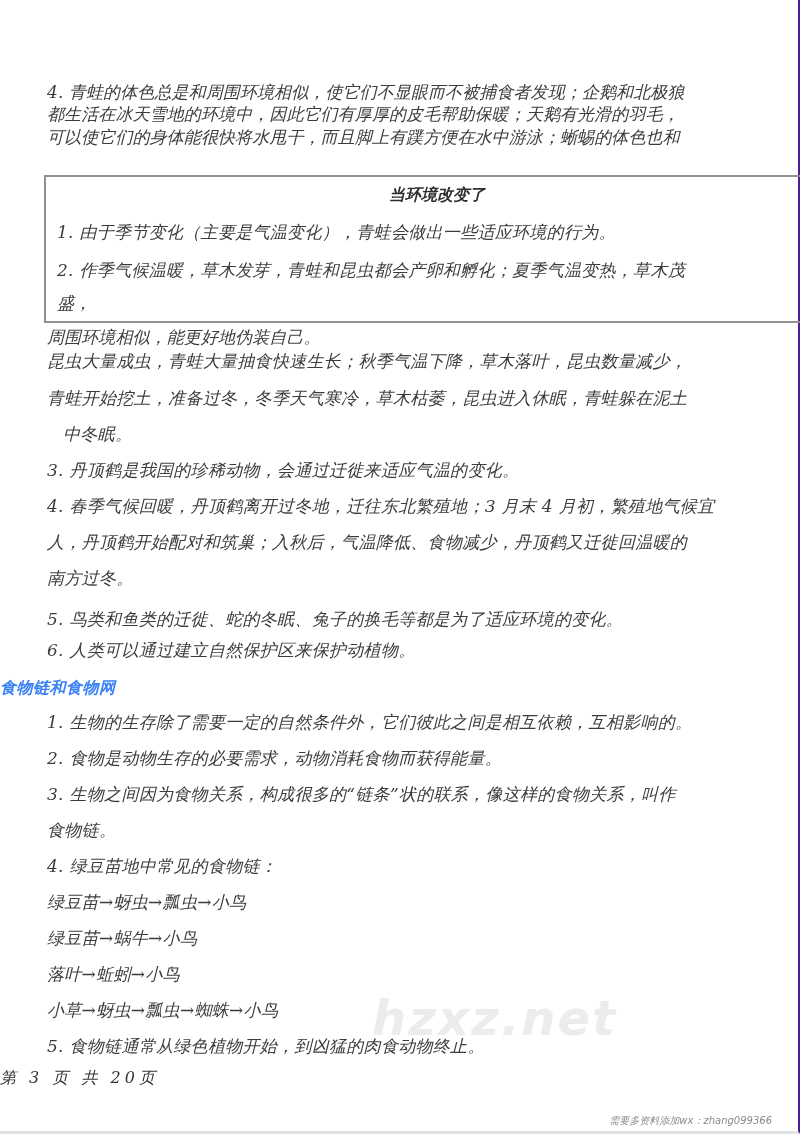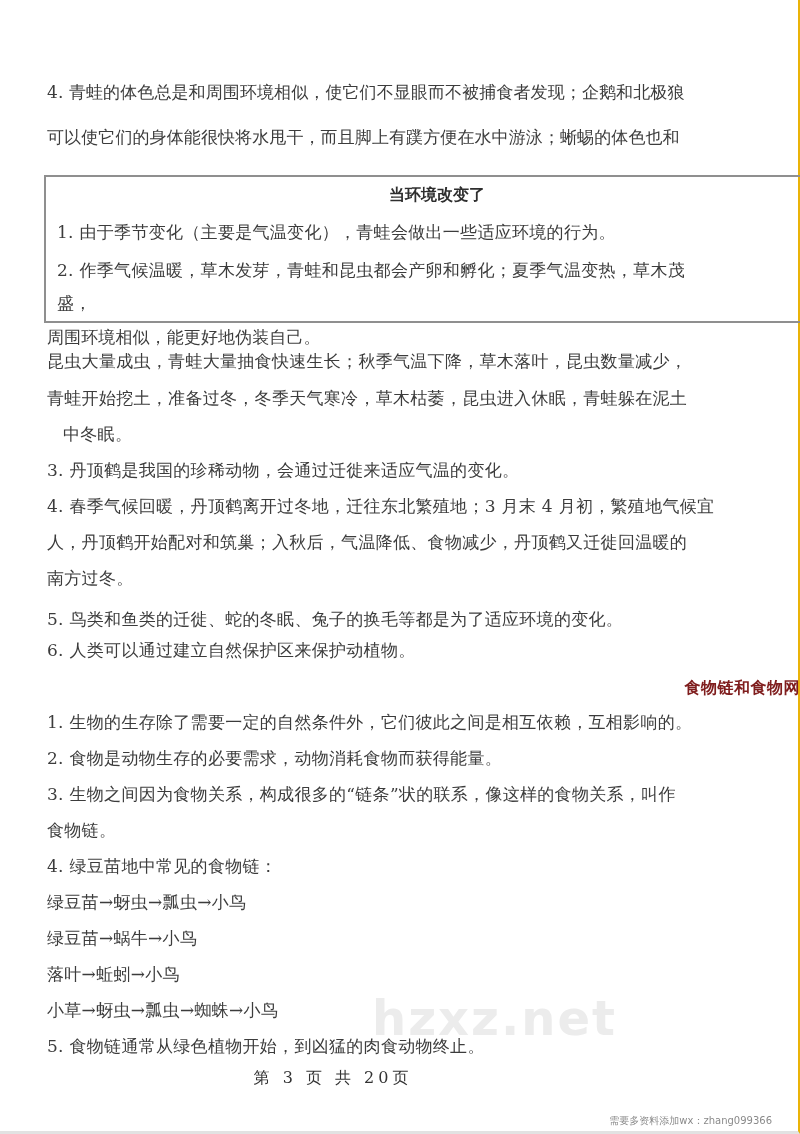--- a/index.html
+++ b/index.html
@@ -7,48 +7,49 @@
     width: 800px; height: 1134px; background: #ffffff; overflow: hidden;
   }
   body {
     position: relative;
     font-family: "DejaVu Serif", "Liberation Serif", serif;
     color: #3a3a3a;
   }
   .page {
     position: absolute; left: 0; top: 0; width: 800px; height: 1134px;
     background: #ffffff;
-    border-right: 2px solid #eab308;
+    border-right: 2px solid #4c1d95;
     border-bottom: 3px solid #e2e2e2;
+    font-style: italic;
   }
   .line {
     position: absolute; left: 47px; white-space: nowrap;
     font-size: 17px; letter-spacing: 0.3px; color: #3c3c3c;
   }
   .dense { letter-spacing: 0.1px; }
   .heading {
-    position: absolute; left: 0; width: 800px; text-align: right;
+    position: absolute; left: 0; width: 800px; text-align: left;
     font-family: "DejaVu Sans", "Liberation Sans", sans-serif;
-    font-weight: bold; font-size: 16px; color: #7f1d1d; letter-spacing: 0.5px;
+    font-weight: bold; font-size: 16px; color: #3b82f6; letter-spacing: 0.5px;
   }
   .box {
     position: absolute; left: 44px; top: 175px; width: 786px; height: 148px;
     border: 2px solid #8f8f8f;
   }
   .box .box-title {
     position: absolute; left: 0; top: 8px; width: 100%; text-align: center;
     font-family: "DejaVu Sans", "Liberation Sans", sans-serif;
     font-weight: bold; font-size: 16px; color: #2e2e2e;
   }
   .box .bline {
     position: absolute; left: 11px; white-space: nowrap;
     font-size: 17px; color: #3c3c3c; letter-spacing: 0.3px; text-align: center;
   }
   .footer {
-    position: absolute; left: 0; width: 666px; text-align: center; top: 1068px;
+    position: absolute; left: 0; width: 666px; top: 1068px;
     font-size: 16px; color: #333; letter-spacing: 4px;
   }
   .watermark {
     position: absolute; left: 372px; top: 990px;
     font-family: "DejaVu Sans", "Liberation Sans", sans-serif;
     font-weight: bold; font-size: 48px; color: #ececec; letter-spacing: 2px;
     pointer-events: none; z-index: 0;
   }
   .contact {
     position: absolute; right: 26px; top: 1114px;
@@ -56,20 +57,21 @@
     font-size: 10px; color: #8a8a8a;
   }
   .z1 { z-index: 1; }
 </style>
 </head>
 <body>
 
 <div class="page">
 
   <div class="line dense" style="top:81px;">4. 青蛙的体色总是和周围环境相似，使它们不显眼而不被捕食者发现；企鹅和北极狼</div>
+  <div class="line dense" style="top:103px;">都生活在冰天雪地的环境中，因此它们有厚厚的皮毛帮助保暖；天鹅有光滑的羽毛，</div>
   <div class="line dense" style="top:126px;">可以使它们的身体能很快将水甩干，而且脚上有蹼方便在水中游泳；蜥蜴的体色也和</div>
 
   <div class="box">
     <div class="box-title">当环境改变了</div>
     <div class="bline" style="top:44px;">1. 由于季节变化（主要是气温变化），青蛙会做出一些适应环境的行为。</div>
     <div class="bline" style="top:82px;">2. 作季气候温暖，草木发芽，青蛙和昆虫都会产卵和孵化；夏季气温变热，草木茂</div>
     <div class="bline" style="top:115px;">盛，</div>
   </div>
 
   <div class="line dense" style="top:326px;">周围环境相似，能更好地伪装自己。</div>

